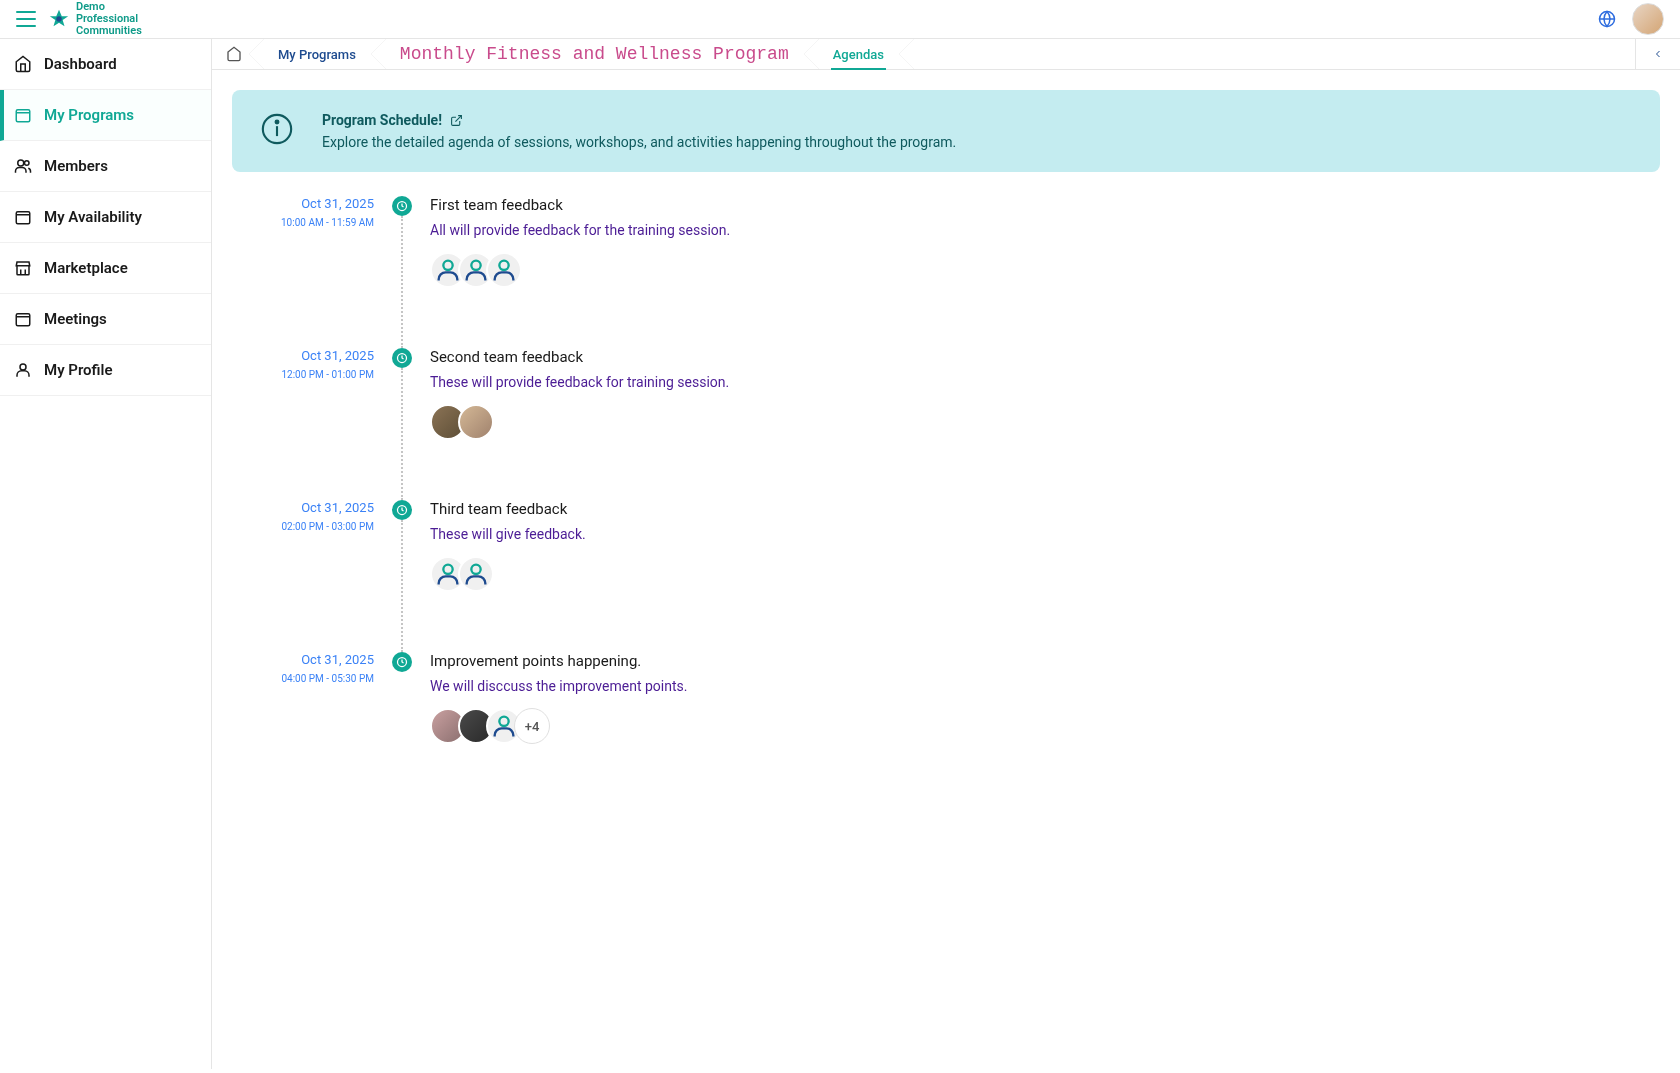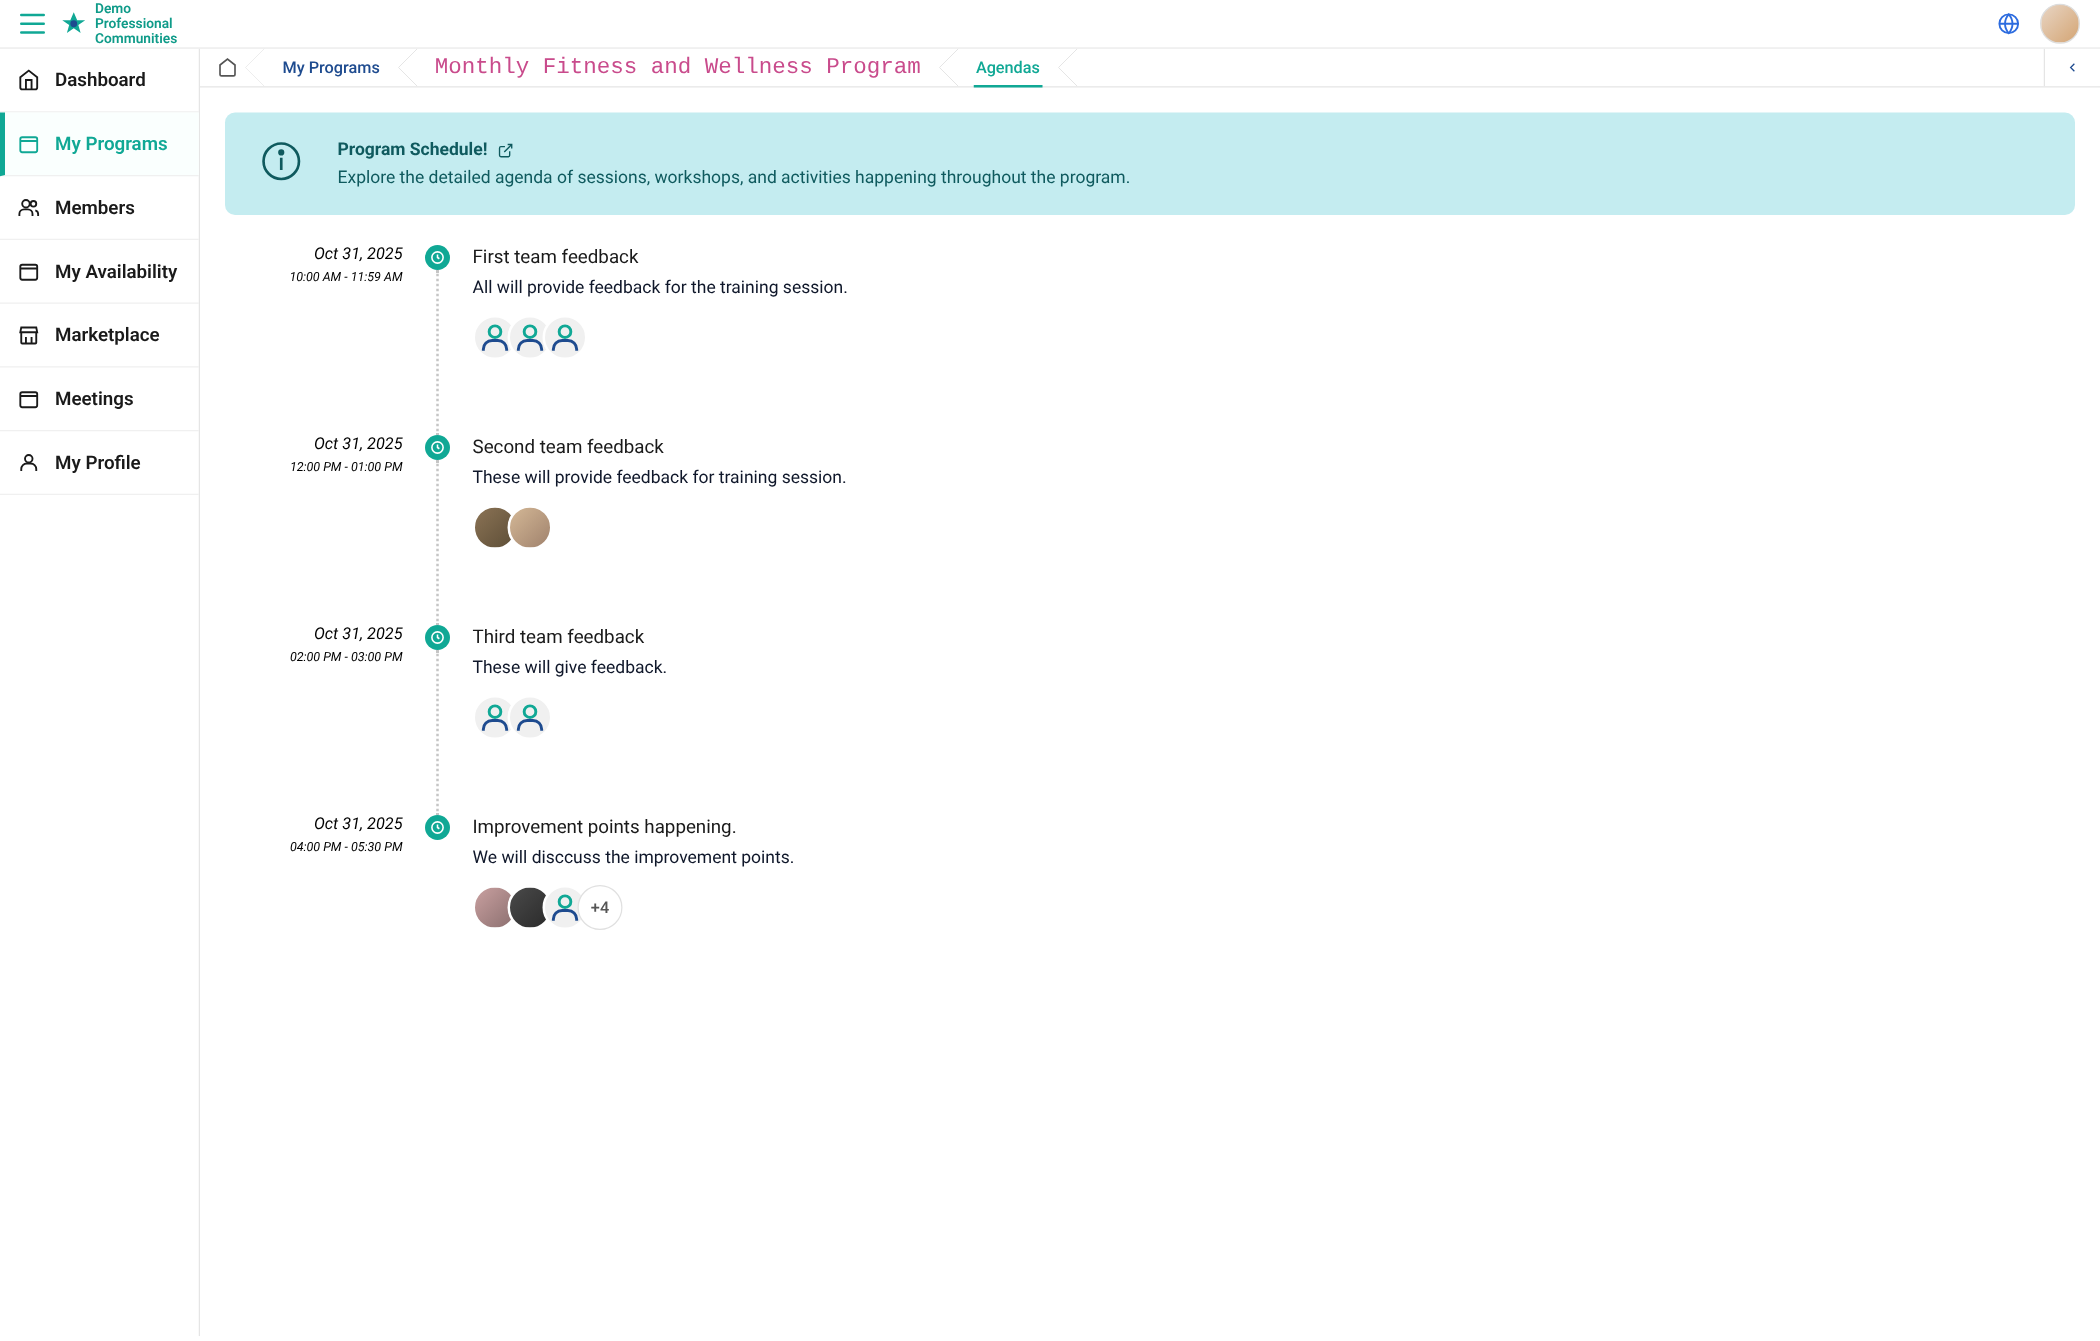--- a/index.html
+++ b/index.html
@@ -7,21 +7,21 @@
 .topbar { height: 39px; display: flex; align-items: center; justify-content: space-between; padding: 0 16px; border-bottom: 1px solid #e5e5e5; }
 .topbar-left { display: flex; align-items: center; gap: 12px; }
 .hamburger { width: 20px; height: 16px; display: flex; flex-direction: column; justify-content: space-between; cursor: pointer; }
 .hamburger span { height: 2px; background: #10a895; border-radius: 1px; }
 .logo { display: flex; align-items: center; gap: 6px; color: #0f9b89; font-size: 11px; font-weight: 600; line-height: 1.1; }
 .logo-icon { width: 22px; height: 22px; }
 .topbar-right { display: flex; align-items: center; gap: 16px; }
 .globe-icon { width: 18px; height: 18px; color: #2d6cdf; cursor: pointer; }
 .avatar { width: 32px; height: 32px; border-radius: 50%; background: linear-gradient(135deg,#e8d5c4 0%,#d4a574 100%); border: 1px solid #ddd; cursor: pointer; }
 .layout { display: flex; min-height: calc(100vh - 43px); }
-.sidebar { width: 160px; border-right: 1px solid #e5e5e5; background: #fff; }
+.sidebar { width: 212px; border-right: 1px solid #e5e5e5; background: #fff; }
 .sidebar-item { display: flex; align-items: center; gap: 12px; padding: 16px 14px; font-size: 15px; font-weight: 600; color: #1a1a1a; cursor: pointer; border-bottom: 1px solid #f0f0f0; }
 .sidebar-item.active { color: #10a895; border-left: 4px solid #10a895; padding-left: 10px; background: #fafffe; }
 .sidebar-item .icon { width: 18px; height: 18px; flex-shrink: 0; }
 .main { flex: 1; background: #fff; }
 .breadcrumb-bar { height: 31px; display: flex; align-items: stretch; border-bottom: 1px solid #e5e5e5; position: relative; }
 .crumb { display: flex; align-items: center; padding: 0 22px; font-size: 13px; position: relative; cursor: pointer; }
 .crumb::after { content: ""; position: absolute; right: -8px; top: 0; bottom: 0; width: 16px; background: linear-gradient(135deg, transparent 49%, #e5e5e5 50%, #e5e5e5 51%, transparent 52%), linear-gradient(45deg, transparent 49%, #e5e5e5 50%, #e5e5e5 51%, transparent 52%); background-size: 100% 50%; background-repeat: no-repeat; background-position: top, bottom; }
 .crumb.home { padding: 0 14px; }
 .crumb-home-icon { width: 16px; height: 16px; color: #555; }
 .crumb.blue { color: #1e4b8f; font-weight: 500; }
@@ -32,31 +32,31 @@
 .back-icon { width: 12px; height: 12px; color: #1e4b8f; }
 .content { padding: 20px; }
 .info-banner { background: #c4ecf0; border-radius: 8px; padding: 22px 28px; display: flex; align-items: flex-start; gap: 28px; margin-bottom: 24px; }
 .info-icon { width: 34px; height: 34px; flex-shrink: 0; }
 .info-text { color: #0f5a5e; }
 .info-title { font-weight: 700; font-size: 14px; display: flex; align-items: center; gap: 8px; margin-bottom: 6px; }
 .ext-link-icon { width: 13px; height: 13px; }
 .info-desc { font-size: 14px; font-weight: 400; }
 .timeline { position: relative; }
 .timeline-item { display: flex; gap: 0; margin-bottom: 60px; position: relative; }
-.time-col { width: 160px; text-align: right; padding-right: 18px; font-size: 13px; color: #000000; font-style: italic; }
+.time-col { width: 160px; text-align: right; padding-right: 18px; font-size: 13px; color: #3b82f6; }
 .time-date { margin-bottom: 6px; }
 .time-range { font-size: 10px; }
 .marker-col { position: relative; width: 20px; }
 .marker { width: 20px; height: 20px; border-radius: 50%; background: #10a895; display: flex; align-items: center; justify-content: center; position: relative; z-index: 2; }
 .marker svg { width: 12px; height: 12px; color: #fff; }
 .timeline-line { position: absolute; left: 9px; top: 20px; bottom: -60px; width: 0; border-left: 2px dotted #c5c5c5; z-index: 1; }
 .timeline-item:last-child .timeline-line { display: none; }
 .detail-col { flex: 1; padding-left: 18px; }
 .agenda-title { font-size: 15px; font-weight: 400; color: #1a1a1a; margin-bottom: 8px; }
-.agenda-desc { font-size: 14px; color: #0f172a; margin-bottom: 14px; }
+.agenda-desc { font-size: 14px; color: #4c1d95; margin-bottom: 14px; }
 .attendees { display: flex; }
 .attendee { width: 36px; height: 36px; border-radius: 50%; border: 2px solid #fff; margin-left: -8px; background: #f0f0f0; display: flex; align-items: center; justify-content: center; overflow: hidden; }
 .attendee:first-child { margin-left: 0; }
 .attendee.placeholder svg { width: 28px; height: 28px; }
 .attendee.photo1 { background: linear-gradient(135deg,#8b7355 0%,#5d4e37 100%); }
 .attendee.photo2 { background: linear-gradient(135deg,#d4b896 0%,#a0826d 100%); }
 .attendee.photo3 { background: linear-gradient(135deg,#c9a0a0 0%,#8b6f6f 100%); }
 .attendee.photo4 { background: linear-gradient(135deg,#4a4a4a 0%,#2a2a2a 100%); }
 .attendee.more { background: #fff; border: 1px solid #e0e0e0; font-size: 13px; color: #555; font-weight: 500; }
 </style>

